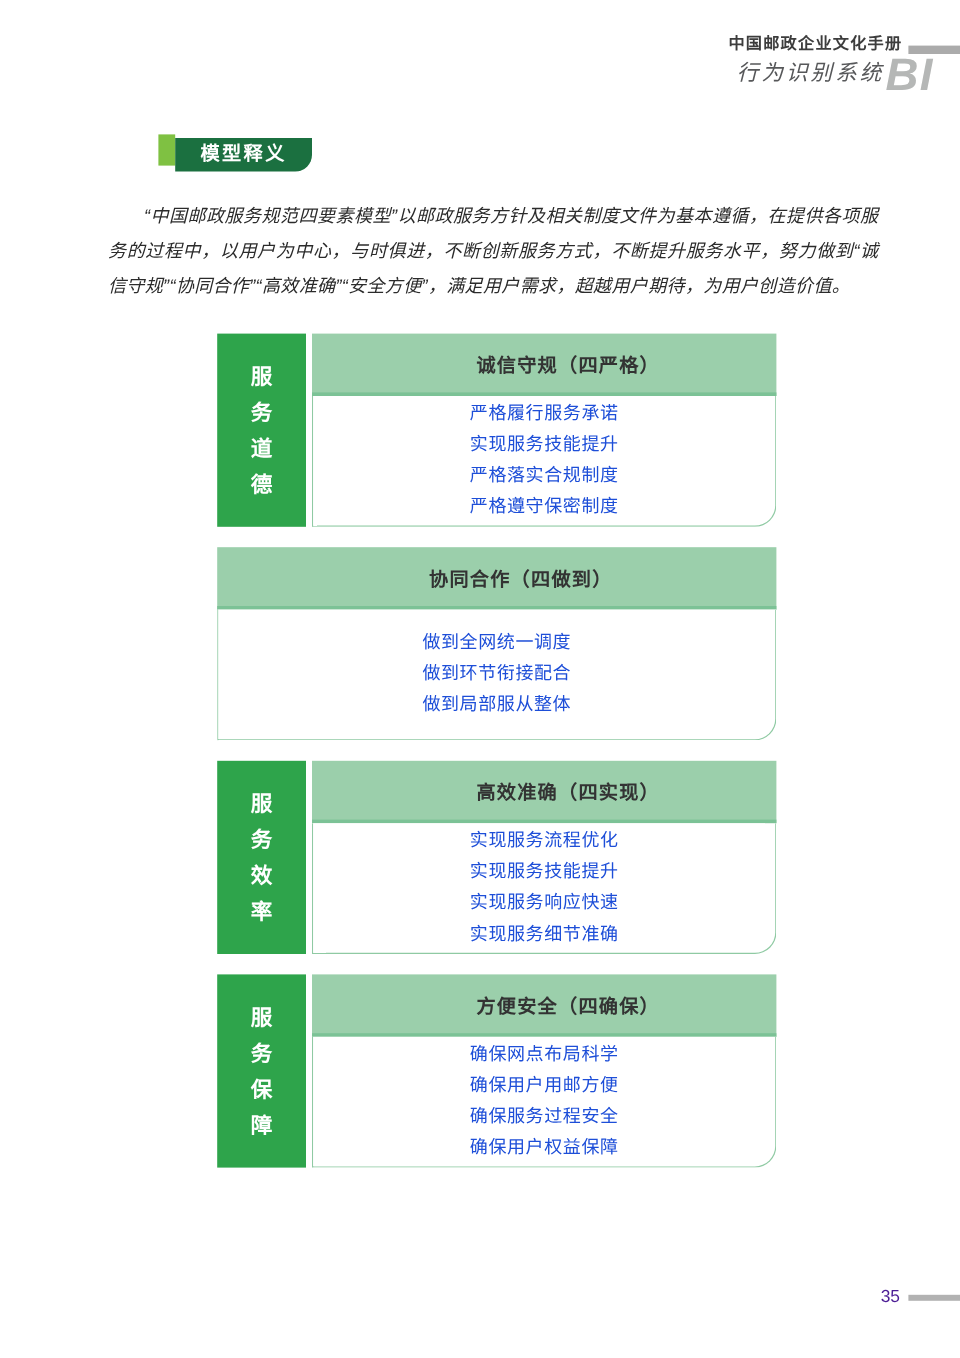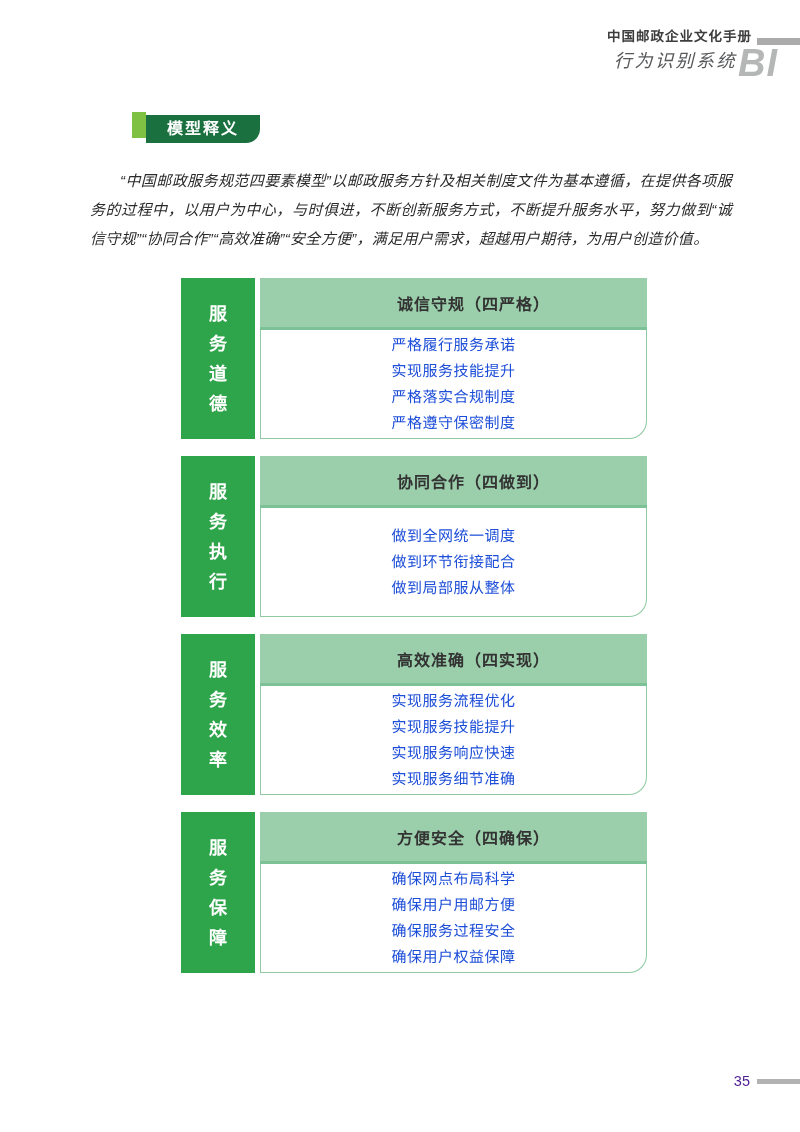--- a/index.html
+++ b/index.html
@@ -117,23 +117,20 @@
         <div class="block-body">
           <div class="block-item">严格履行服务承诺</div>
           <div class="block-item">实现服务技能提升</div>
           <div class="block-item">严格落实合规制度</div>
           <div class="block-item">严格遵守保密制度</div>
         </div>
       </div>
     </div>
 
     <div class="block">
-      <div class="block-side">
-        <div class="cat">服务执行</div>
-      </div>
       <div class="block-main">
         <div class="block-band">协同合作（四做到）</div>
         <div class="block-body">
           <div class="block-item">做到全网统一调度</div>
           <div class="block-item">做到环节衔接配合</div>
           <div class="block-item">做到局部服从整体</div>
         </div>
       </div>
     </div>
 

